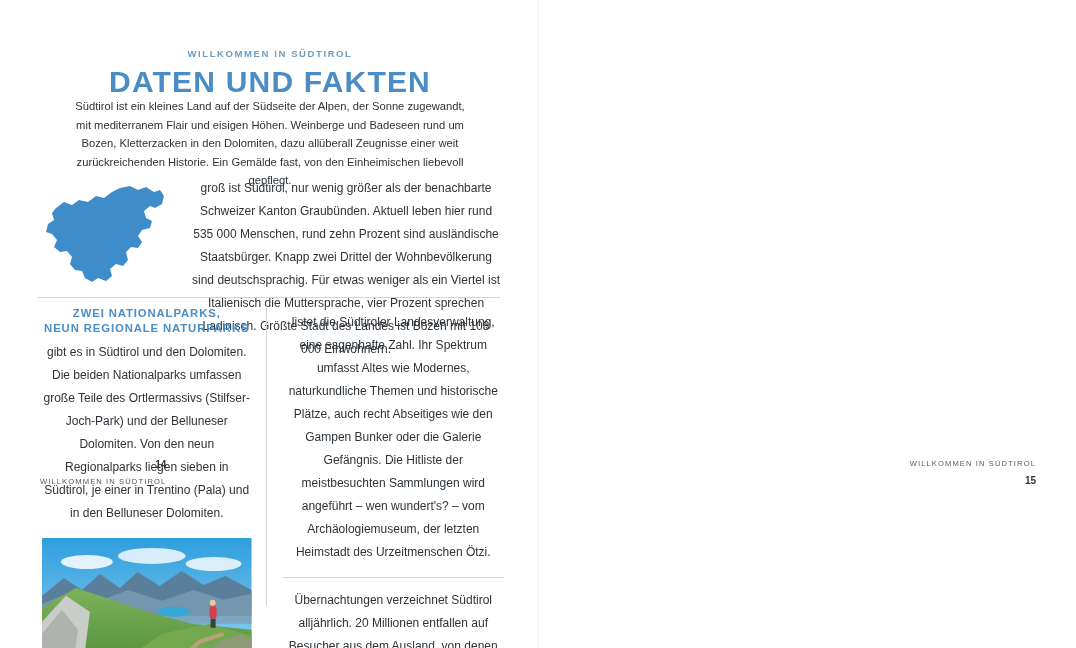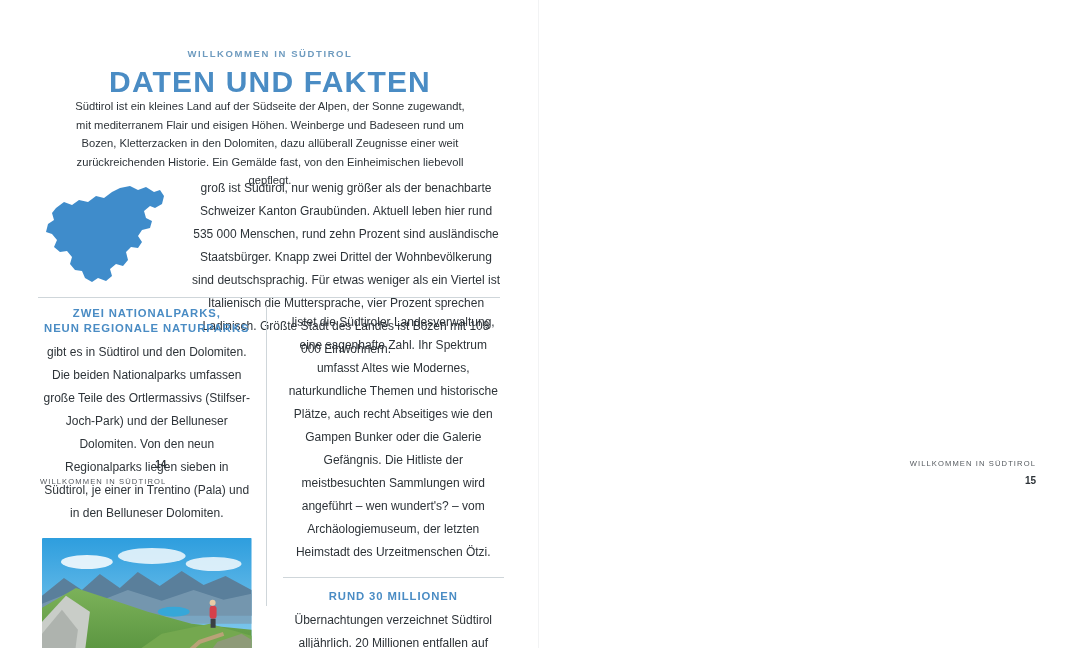--- a/index.html
+++ b/index.html
@@ -188,21 +188,20 @@
         </div>
       </div>
 
       <div class="vr"></div>
 
       <div class="col-b">
         <div class="body-txt">listet die Südtiroler Landesverwaltung, eine sagenhafte Zahl. Ihr Spektrum umfasst Altes wie Modernes, naturkundliche Themen und historische Plätze, auch recht Abseitiges wie den Gampen Bunker oder die Galerie Gefängnis. Die Hitliste der meistbesuchten Sammlungen wird angeführt – wen wundert's? – vom Archäologiemuseum, der letzten Heimstadt des Urzeitmenschen Ötzi.</div>
 
         <div class="hr-mid"></div>
 
-        <div class="sec-title">RUND 30 MILLIONEN</div>
         <div class="body-txt">Übernachtungen verzeichnet Südtirol alljährlich. 20 Millionen entfallen auf Besucher aus dem Ausland, von denen wiederum zwei Drittel Deutsche sind. Damit gehört Südtirol zu den absoluten Spitzenreitern unter den italienischen Regionen, noch vor Rom.</div>
       </div>
     </div>
 
     <div class="footer footer-left">
       <span class="pageno">14</span>
       <span>WILLKOMMEN IN SÜDTIROL</span>
     </div>
   </div>
 

